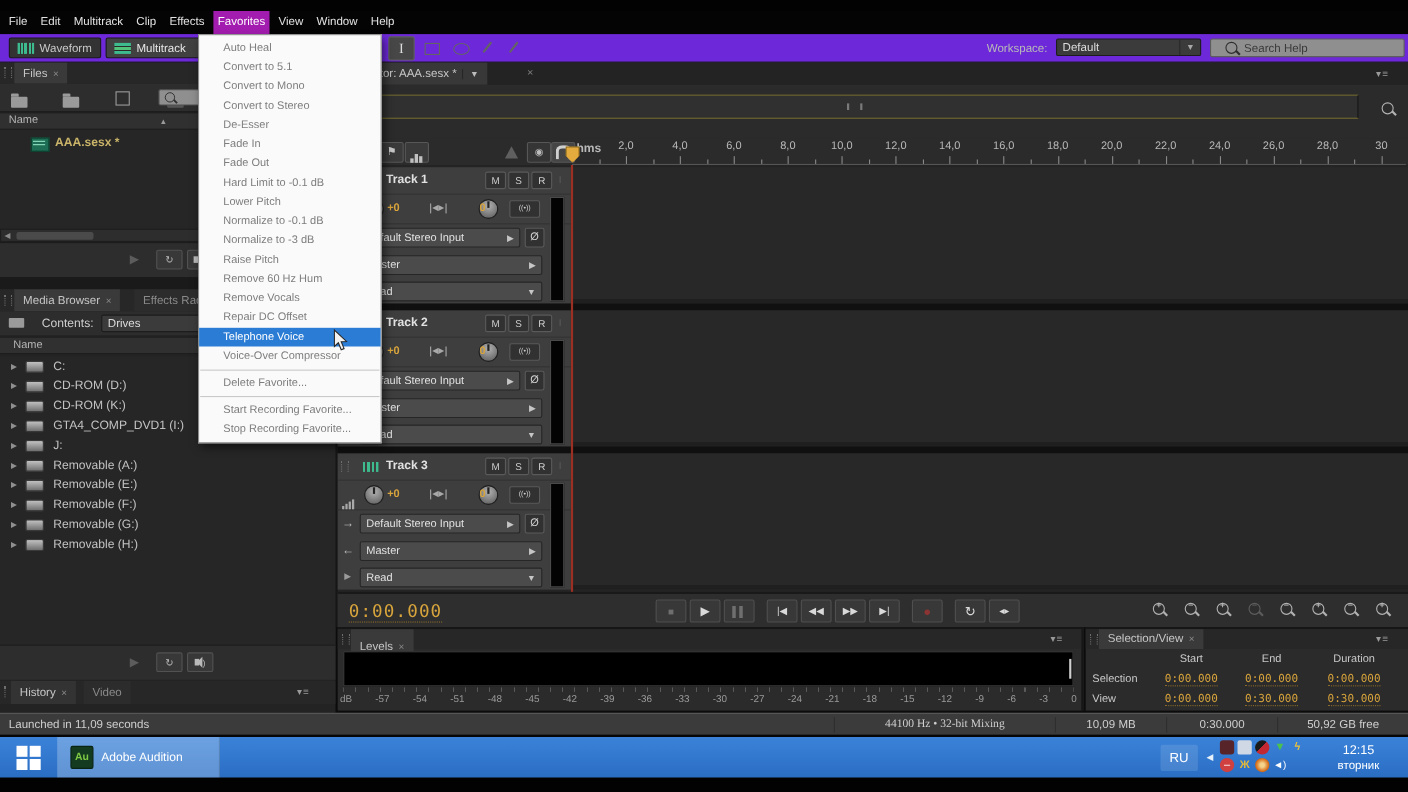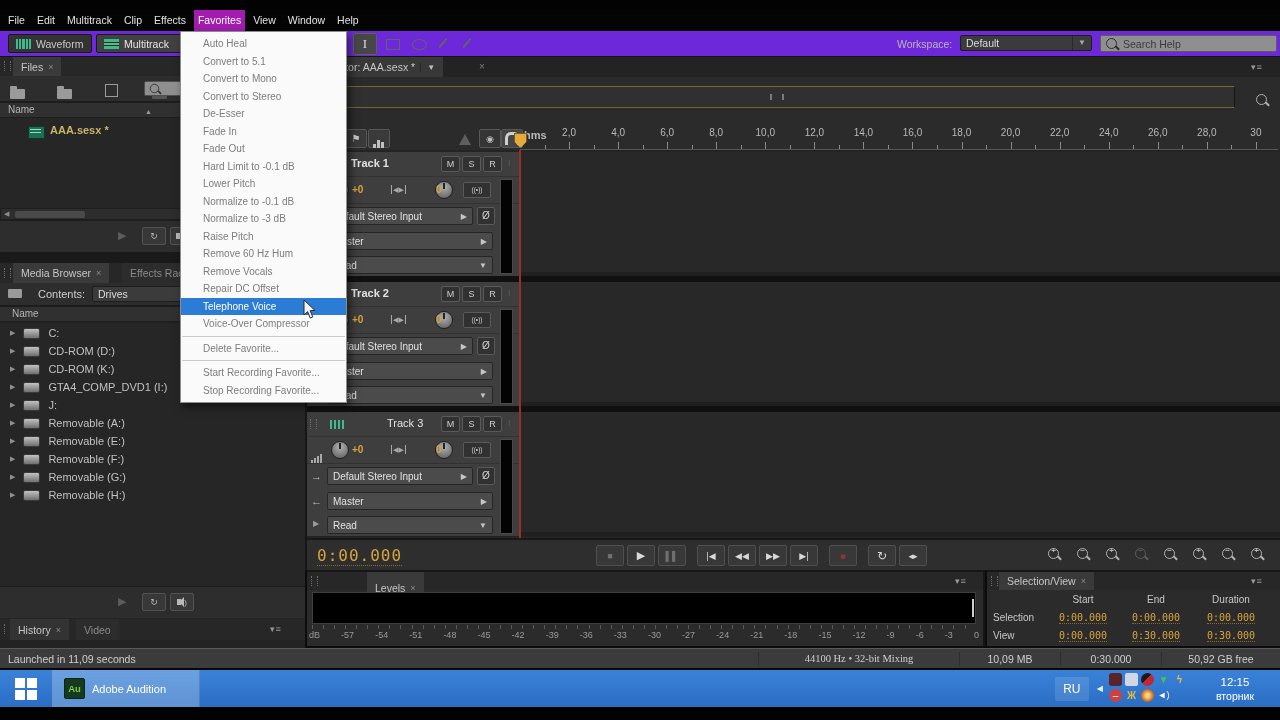--- a/index.html
+++ b/index.html
@@ -131,21 +131,21 @@
       </div>
     <span class="toolrect ab" style="left:386px;top:8px;"></span>
     <span class="toollasso ab" style="left:412px;top:8px;"></span>
     <span class="toolbrush ab" style="left:442px;top:6px;"></span>
     <span class="toolbrush ab" style="left:466px;top:6px;"></span>
     <span class="ws-label ab" style="left:897px;top:4px;">Workspace:</span>
     <div class="ddl ab" style="left:960px;top:4px;width:132px;height:16px;">
       <span>Default</span>
       <span class="arr">▼</span>
     </div>
-    <div id="helpsearch" class="ab" style="left:1100px;top:4px;width:177px;height:17px;">
+    <div id="helpsearch" class="ab" style="left:1100px;top:4px;width:177px;height:17px;justify-content:center;">
       <span class="mag"></span>
       <input placeholder="Search Help" style="">
     </div>
   </div>
 
   
   <div class="ab" style="left:0;top:57px;width:305px;height:591px;background:#232323;"></div>
 
   
   <div class="ab tabbar" style="left:0;top:57px;width:305px;height:19px;">
@@ -463,21 +463,21 @@
         </div>
         <div class="meter ab" style="left:193px;top:27px;width:13px;height:95px;"></div>
       </div>
       <div class="ab" style="left:213px;top:0;width:760px;height:124px;background:#282828;border-bottom:4px solid #1f1f1f;box-sizing:border-box;"></div>
     </div>
       <div class="ab" style="left: 307px; width: 973px; height: 124px; top: 412px;">
       <div class="thead ab" style="left:0;top:0;width:213px;height:124px;">
         <div class="trow ab" style="left:0;top:0;width:213px;height:25px;">
           <span class="grip ab" style="left:3px;top:7px;"></span>
           <span class="ab" style="left:23px;top:8px;width:14px;height:9px;background:linear-gradient(90deg,#3dba8e 0 2px,transparent 2px 4px,#3dba8e 4px 6px,transparent 6px 8px,#3dba8e 8px 10px,transparent 10px 12px,#3dba8e 12px 14px);"></span>
-          <span class="tname ab" style="left:44px;top:5px;font-weight:normal;margin-left:36px;">Track 3</span>
+          <span class="tname ab" style="left:44px;top:5px;font-weight:bold;">Track 3</span>
           <span class="sqbtn ab" style="left:134px;top:4px;">M</span>
           <span class="sqbtn ab" style="left:155px;top:4px;">S</span>
           <span class="sqbtn ab" style="left:176px;top:4px;">R</span>
           <span class="ab" style="left:201px;top:6px;color:#5c5c5c;font-size:9px;">I</span>
         </div>
         <div class="trow ab" style="left:0;top:25px;width:213px;height:27px;">
           <span class="volbars ab" style="left:4px;top:8px;"><i style="height:3px;"></i><i style="height:5px;"></i><i style="height:7px;"></i><i style="height:9px;"></i></span>
           <span class="knob ab" style="left:24px;top:4px;"></span>
           <span class="yellow ab" style="left:45px;top:7px;font-size:10px;font-weight:bold;">+0</span>
           <span class="panicon ab" style="left:84px;top:8px;">◀▶</span>
@@ -555,21 +555,21 @@
         <span class="mag light">
           <span class="sign">+</span>
         </span>
       </div>
   </div>
 
   
   <div class="ab" style="left:307px;top:570px;width:678px;height:76px;background:#2b2b2b;border-top:2px solid #161616;border-right:2px solid #161616;box-sizing:border-box;">
     <div class="tabbar ab" style="left:0;top:0;width:676px;height:18px;">
       <span class="grip ab" style="left:4px;top:4px;"></span>
-      <div class="tab ab" style="left:12px;top:0;height:32px;margin-left:48px;">
+      <div class="tab ab" style="left:12px;top:0;height:32px;">
         <span>Levels</span>
           <span class="x">×</span>
       </div>
       <span class="pmenu ab" style="left:648px;top:4px;">▾≡</span>
     </div>
     <div class="ab" style="left:5px;top:20px;width:664px;height:32px;background:#000;border:1px solid #3e3e3e;box-sizing:border-box;">
       <span class="ab" style="right:1px;top:6px;width:2px;height:18px;background:#cfcfcf;"></span>
     </div>
     <div class="ab" style="left:5px;top:53px;width:664px;height:4px;background:repeating-linear-gradient(90deg,#5a5a5a 0 1px,transparent 1px 11.06px);"></div>
     <div id="dbscale" class="ab" style="left:2px;top:58px;width:670px;height:14px;display:flex;justify-content:space-between;font-size:9px;color:#9a9a9a;">

